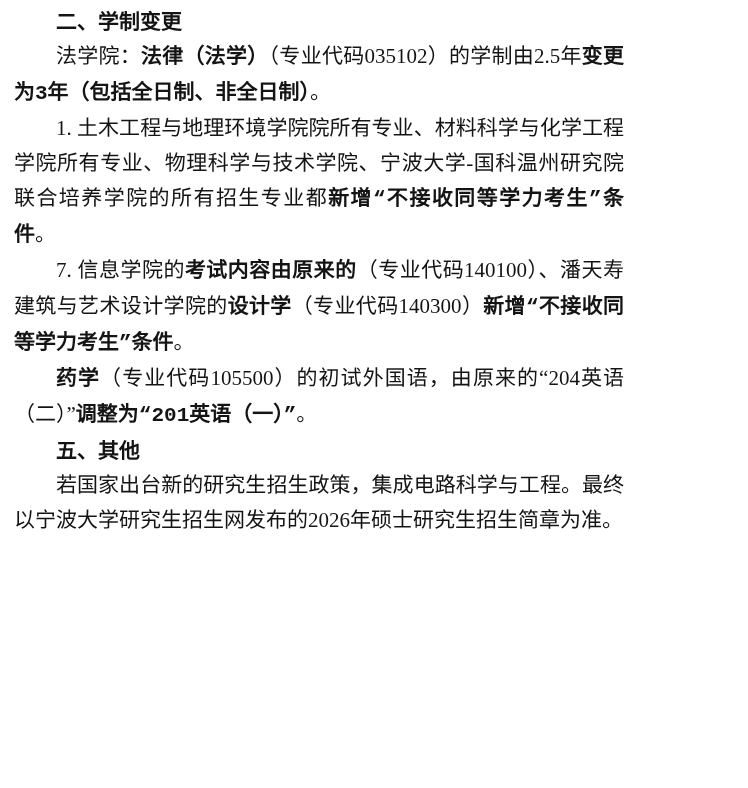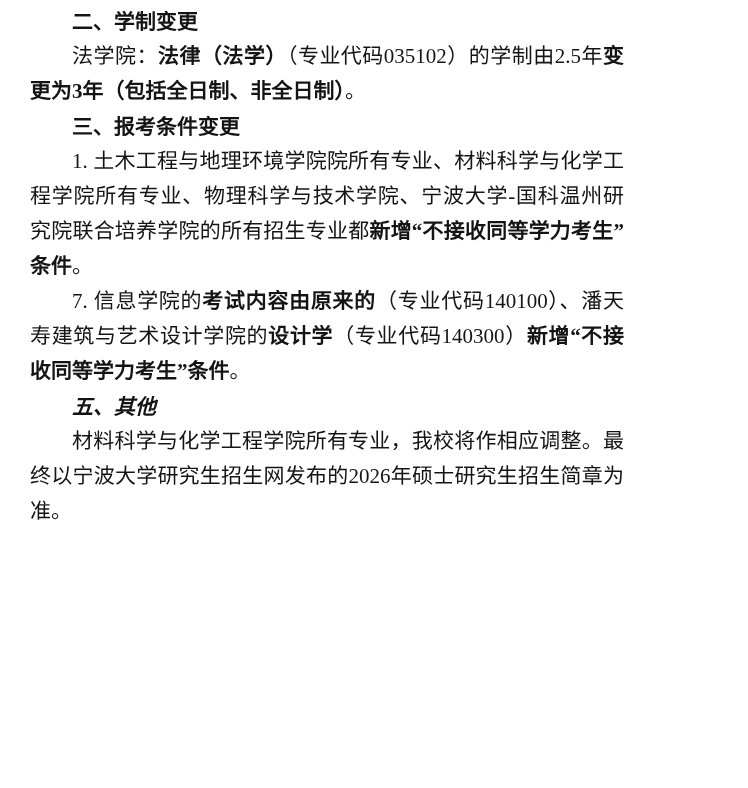--- a/index.html
+++ b/index.html
@@ -5,61 +5,61 @@
   html, body {
     margin: 0;
     padding: 0;
     background: #ffffff;
   }
   .page {
     position: relative;
     width: 654px;
     height: 788px;
     box-sizing: border-box;
-    padding: 4px 30px 0 30px;
+    padding: 4px 30px 0 14px;
     background: #ffffff;
     color: #141414;
     font-family: "Liberation Serif", "DejaVu Serif", serif;
     font-size: 21px;
     line-height: 35px;
     overflow: hidden;
   }
   p.para {
     margin: 0;
     text-indent: 2em;
     text-align: justify;
   }
   p.heading {
     font-weight: 700;
     font-family: "Liberation Sans", "DejaVu Sans", sans-serif;
   }
   b.run-bold {
     font-weight: 700;
-    font-family: Liberation Serif, serif;
+    font-family: Liberation Mono, monospace;
   }
   .mt-sm { margin-top: 4px; }
-  .mt-lg { margin-top: 40px; font-style: italic; }
+  .mt-lg { margin-top: 40px; }
 </style>
 </head>
 <body>
 
 <div class="page">
 
   <p class="para heading">二、学制变更</p>
 
   <p class="para"><span>法学院：</span><b class="run-bold">法律（法学）</b><span>（专业代码035102）的学制由2.5年</span><b class="run-bold">变更为3年（包括全日制、非全日制）</b><span>。</span></p>
 
-  <p class="para heading">三、报考条件变更</p>
 
   <p class="para"><span>1. 土木工程与地理环境学院院所有专业、材料科学与化学工程学院所有专业、物理科学与技术学院、宁波大学-国科温州研究院联合培养学院的所有招生专业都</span><b class="run-bold">新增“不接收同等学力考生”条件</b><span>。</span></p>
 
   <p class="para mt-sm"><span>7. 信息学院的</span><b class="run-bold">考试内容由原来的</b><span>（专业代码140100）、潘天寿建筑与艺术设计学院的</span><b class="run-bold">设计学</b><span>（专业代码140300）</span><b class="run-bold">新增“不接收同等学力考生”条件</b><span>。</span></p>
 
 
 
+  <p class="para"><b class="run-bold">药学</b><span>（专业代码105500）的初试外国语，由原来的“204英语（二）”</span><b class="run-bold">调整为“201英语（一）”</b><span>。</span></p>
 
 
 
   <p class="para heading mt-lg">五、其他</p>
 
-  <p class="para">材料科学与化学工程学院所有专业，我校将作相应调整。最终以宁波大学研究生招生网发布的2026年硕士研究生招生简章为准。</p>
+  <p class="para">若国家出台新的研究生招生政策，集成电路科学与工程。最终以宁波大学研究生招生网发布的2026年硕士研究生招生简章为准。</p>
 
 </div>
 
 </body></html>

